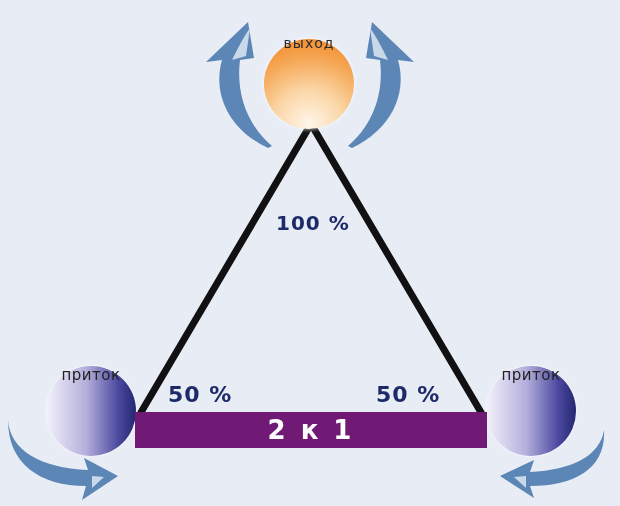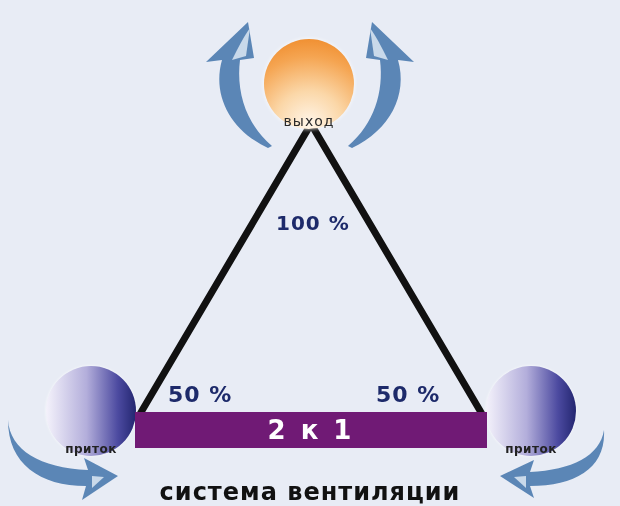--- a/index.html
+++ b/index.html
@@ -1,27 +1,27 @@
 <!DOCTYPE html>
 <html><head>
   <meta charset="utf-8">
   <style>
     html, body { margin: 0; padding: 0; }
     body { width: 620px; height: 506px; background: #e8ecf5; overflow: hidden; position: relative; font-family: "DejaVu Sans", sans-serif; }
     .canvas { position: absolute; left: 0; top: 0; width: 620px; height: 506px; }
-    .circle { position: absolute; border-radius: 50%; display: flex; align-items: flex-end; justify-content: center; }
+    .circle { position: absolute; border-radius: 50%; display: flex; align-items: flex-start; justify-content: center; }
     .circle-out { left: 264px; top: 39px; width: 90px; height: 90px;
       background: radial-gradient(circle at 50% 95%, #fff6ea 0%, #fbd7a8 35%, #f5a552 70%, #ee8420 100%);
       box-shadow: 0 0 4px rgba(255,255,255,0.9); }
     .circle-in { width: 90px; height: 90px;
       background: linear-gradient(90deg, #f4f2fb 0%, #b3aedb 45%, #4c4aa0 80%, #232670 100%);
       box-shadow: 0 0 3px rgba(255,255,255,0.9); }
     .circle-in.left { left: 46px; top: 366px; }
     .circle-in.right { left: 486px; top: 366px; }
-    .circle-label { font-size: 12px; font-weight: bold; color: #222; letter-spacing: 0.5px; }
+    .circle-label { font-size: 15px; font-weight: normal; color: #222; letter-spacing: 0.5px; }
     .circle-out .circle-label { font-size: 14px; font-weight: normal; color: #2a2a2a; letter-spacing: 1px; margin-top: -4px; }
     .pct { position: absolute; color: #1d2a6a; font-weight: bold; font-size: 20px; letter-spacing: 1px; }
     .bar { position: absolute; left: 135px; top: 412px; width: 352px; height: 36px; background: #701a75; display: flex; align-items: center; justify-content: center; }
     .bar-label { color: #fff; font-weight: bold; font-size: 26px; letter-spacing: 3px; }
     .caption { position: absolute; left: 0; width: 620px; text-align: center; font-weight: bold; font-size: 24px; color: #111; letter-spacing: 1px; line-height: 28px; }
   </style>
 </head>
 <body>
 
 <div class="canvas">
@@ -63,14 +63,13 @@
   </div>
 
   <div class="pct" style="left:276px; top:211px;">100 %</div>
   <div class="pct" style="left:168px; top:382px; font-size:22px;">50 %</div>
   <div class="pct" style="left:376px; top:382px; font-size:22px;">50 %</div>
 
   <div class="bar">
     <span class="bar-label">2 к 1</span>
   </div>
 
-  <div class="caption" style="top:478px;">система вентиляции</div>
 </div>
 
 </body></html>

